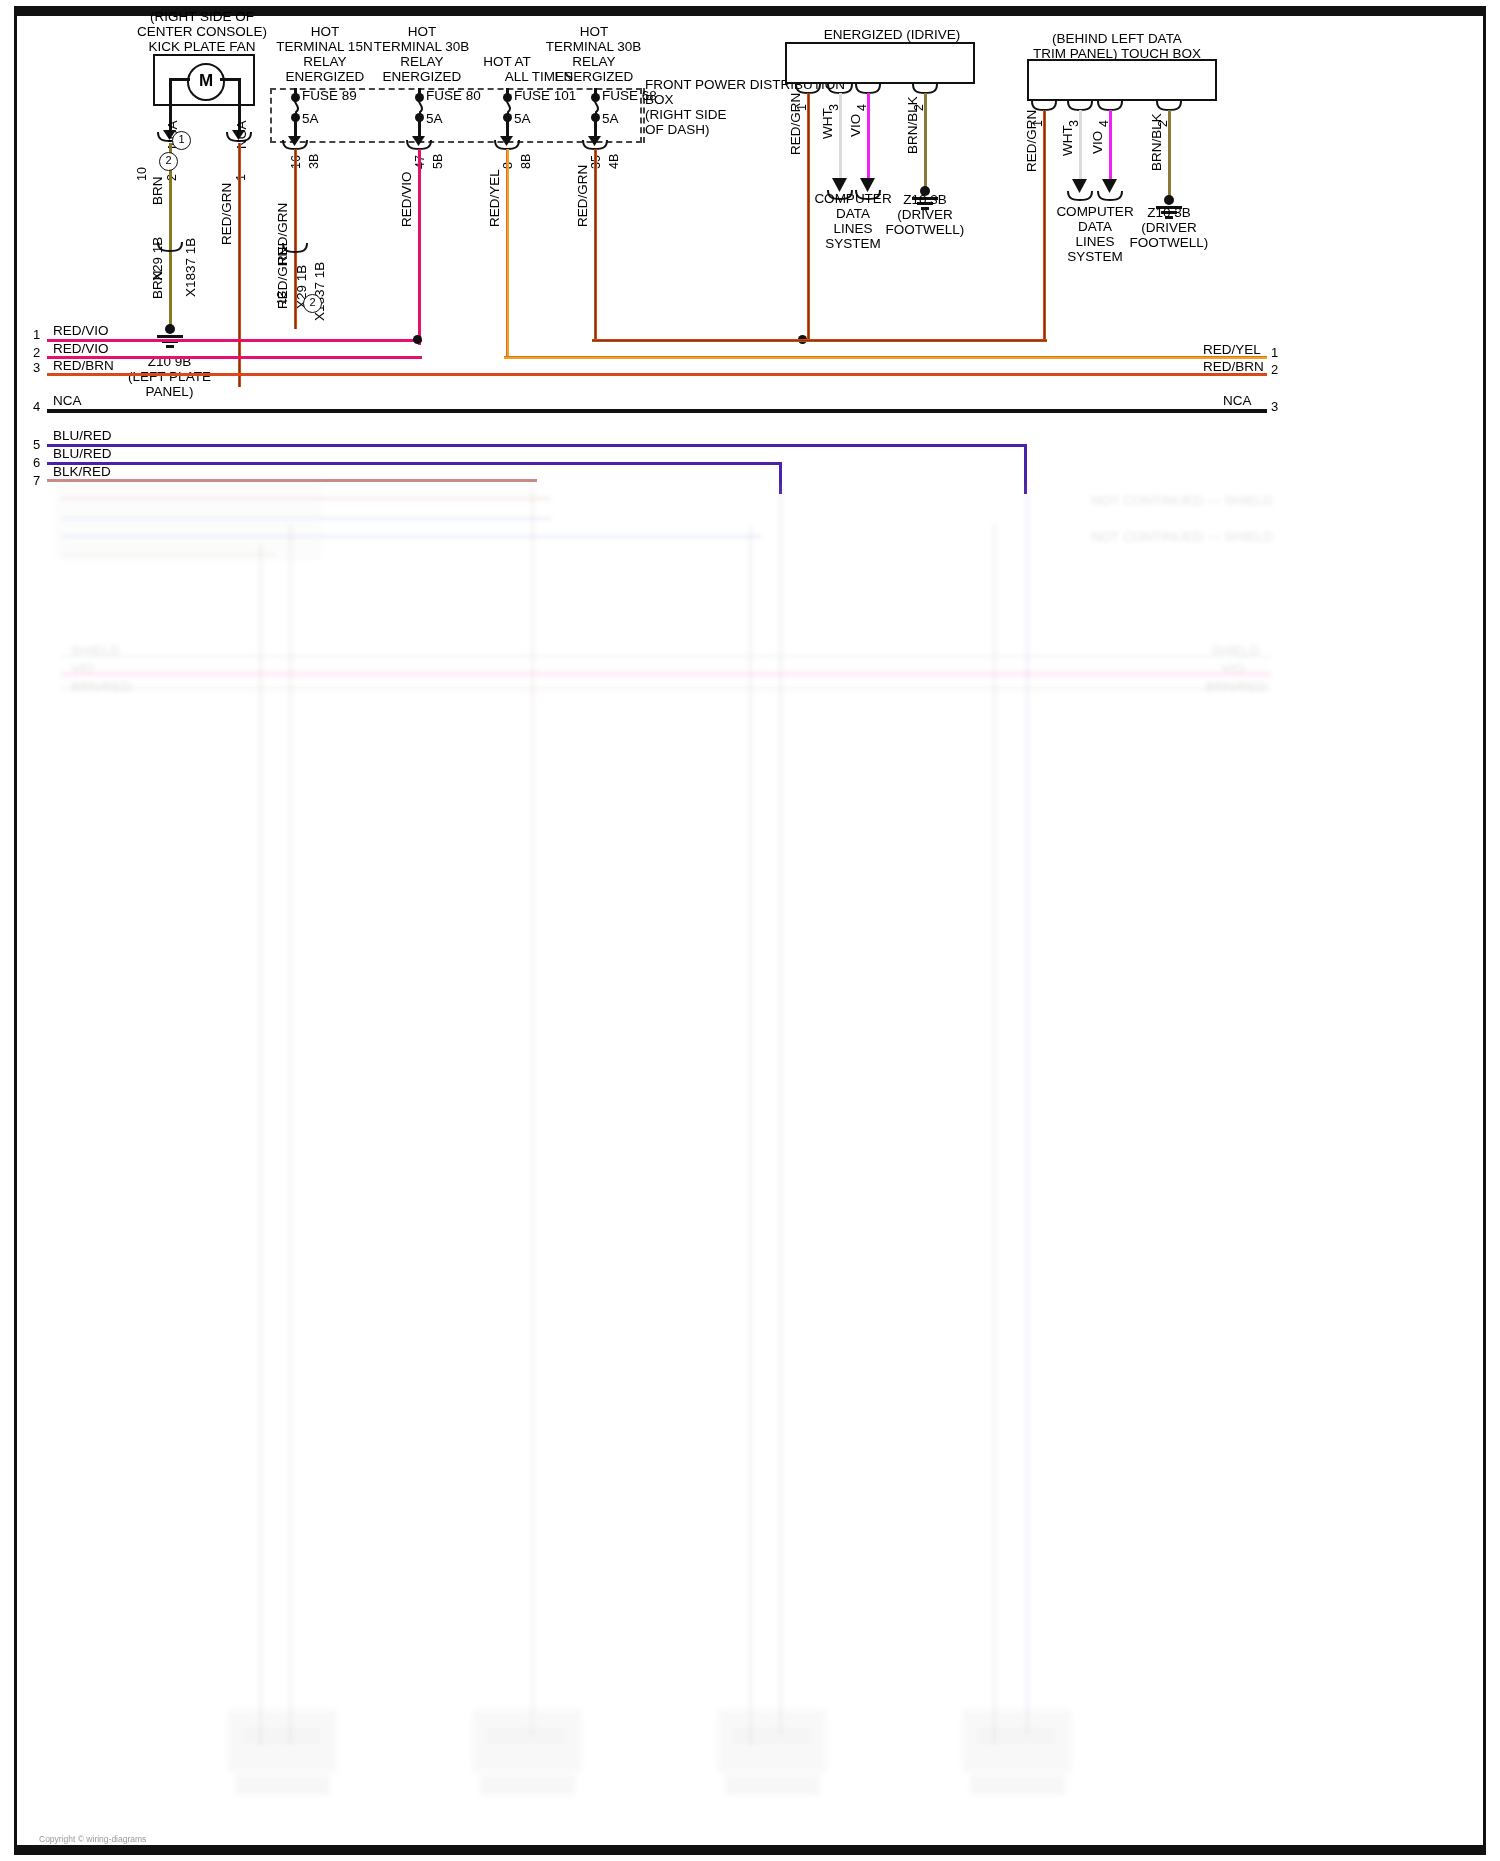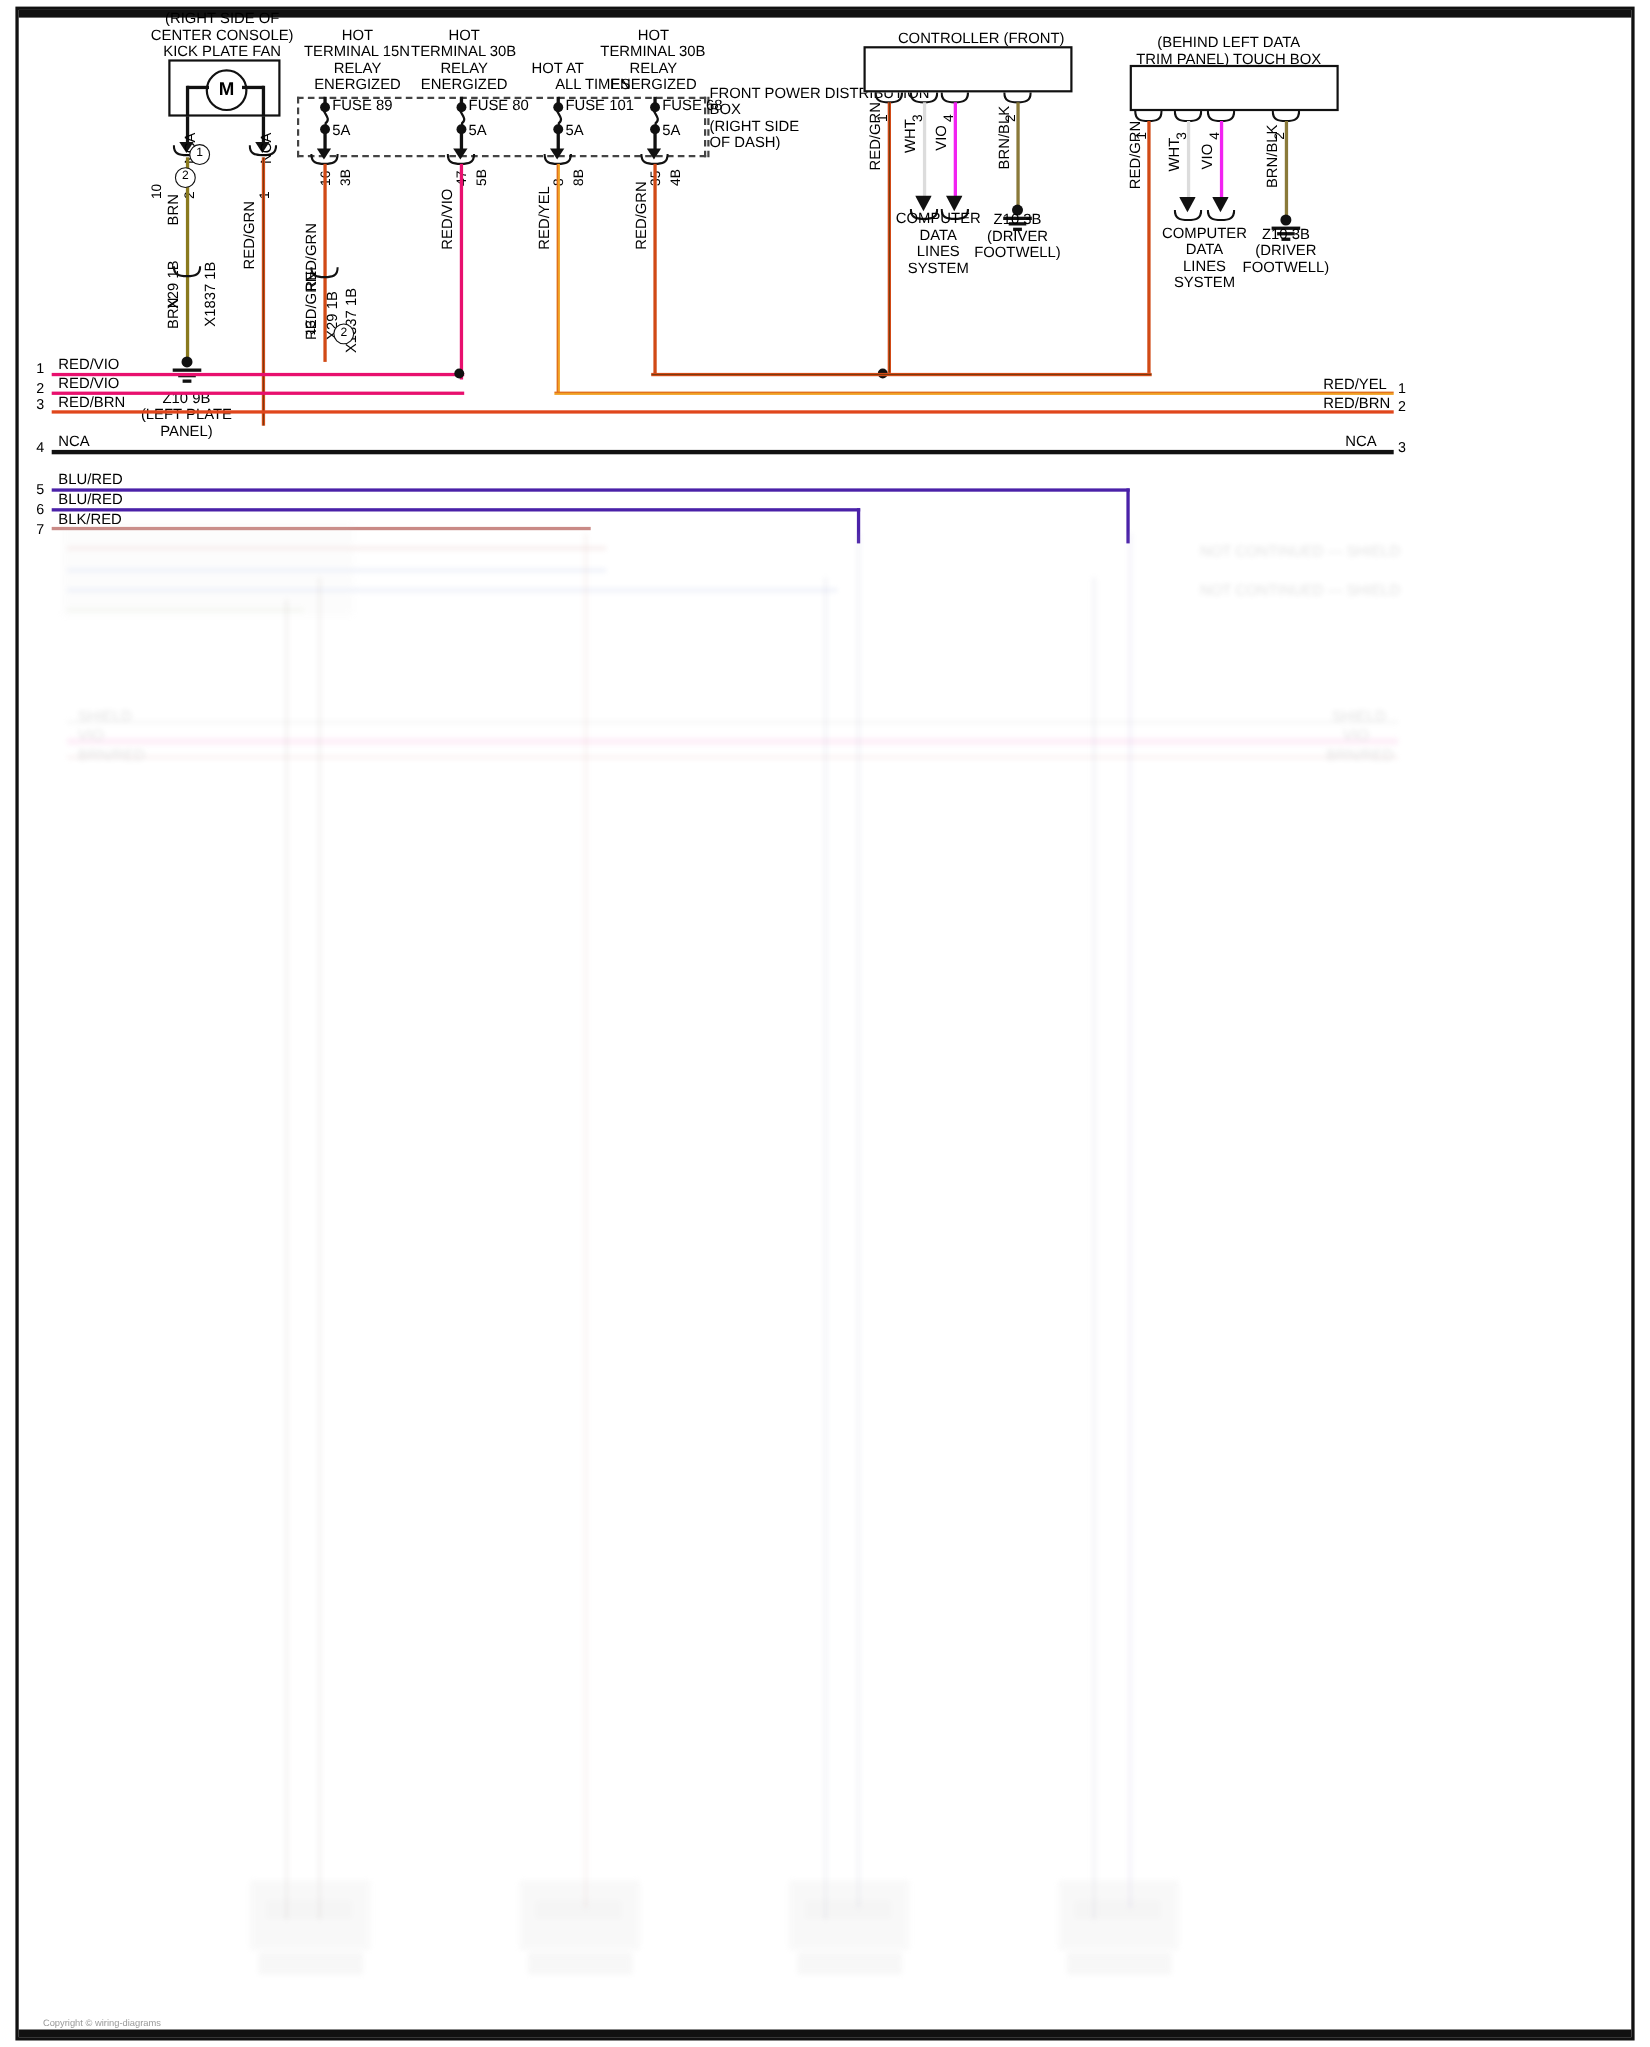--- a/index.html
+++ b/index.html
@@ -273,21 +273,21 @@
     <div class="cup" style="left:565px;top:130px;">
       <svg width="26" height="12" viewBox="0 0 26 12">
           <path d="M1,1 C1,9 6,10 13,10 C20,10 25,9 25,1" stroke="#111" stroke-width="2" fill="none"></path>
         </svg>
     </div>
     <div class="vt sm" style="left:572px;top:160px;">35</div>
     <div class="vt sm" style="left:590px;top:160px;">4B</div>
     <div class="vline w-redgrn" style="left:577px;top:140px;height:192px;"></div>
     <div class="vt" style="left:558px;top:218px;">RED/GRN</div>
 
-    <div class="t tc" style="left:760px;top:18px;width:230px;">CONTROLLER (FRONT)</div>
+    <div class="t tc" style="left:760px;top:18px;width:230px;">ENERGIZED (IDRIVE)</div>
     <div class="box" style="left:768px;top:33px;width:190px;height:42px;"></div>
 
     <div class="cup" style="left:778px;top:74px;">
       <svg width="26" height="12" viewBox="0 0 26 12">
           <path d="M1,1 C1,9 6,10 13,10 C20,10 25,9 25,1" stroke="#111" stroke-width="2" fill="none"></path>
         </svg>
     </div>
     <div class="vt sm" style="left:778px;top:102px;">1</div>
     <div class="vline w-redgrn" style="left:790px;top:84px;height:246px;"></div>
     <div class="vt" style="left:771px;top:146px;">RED/GRN</div>

